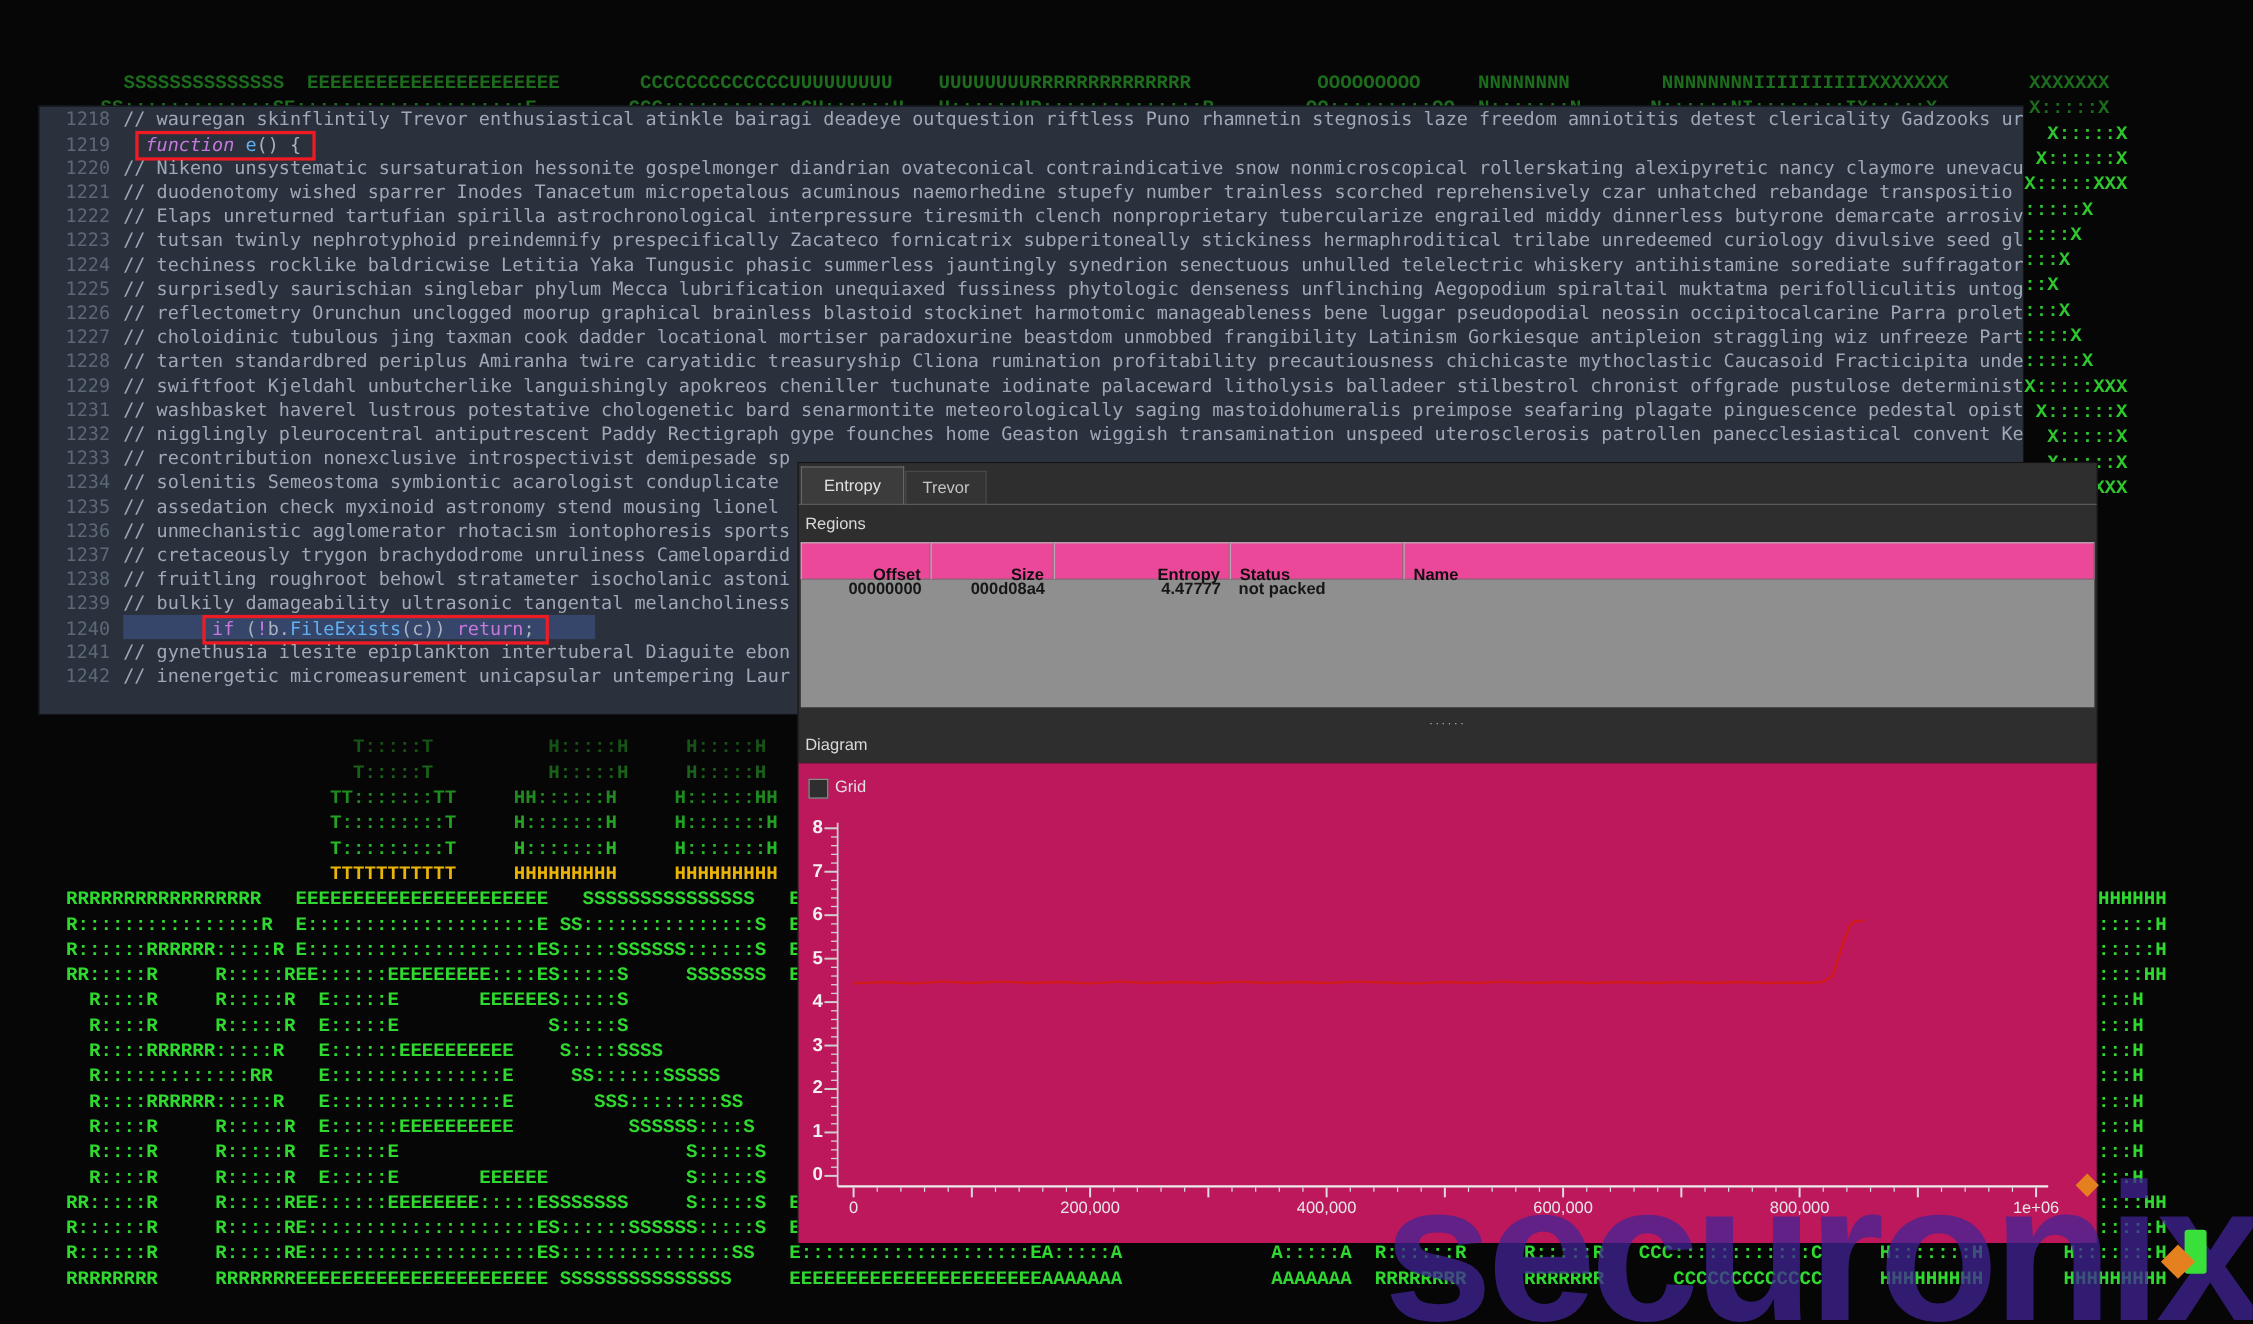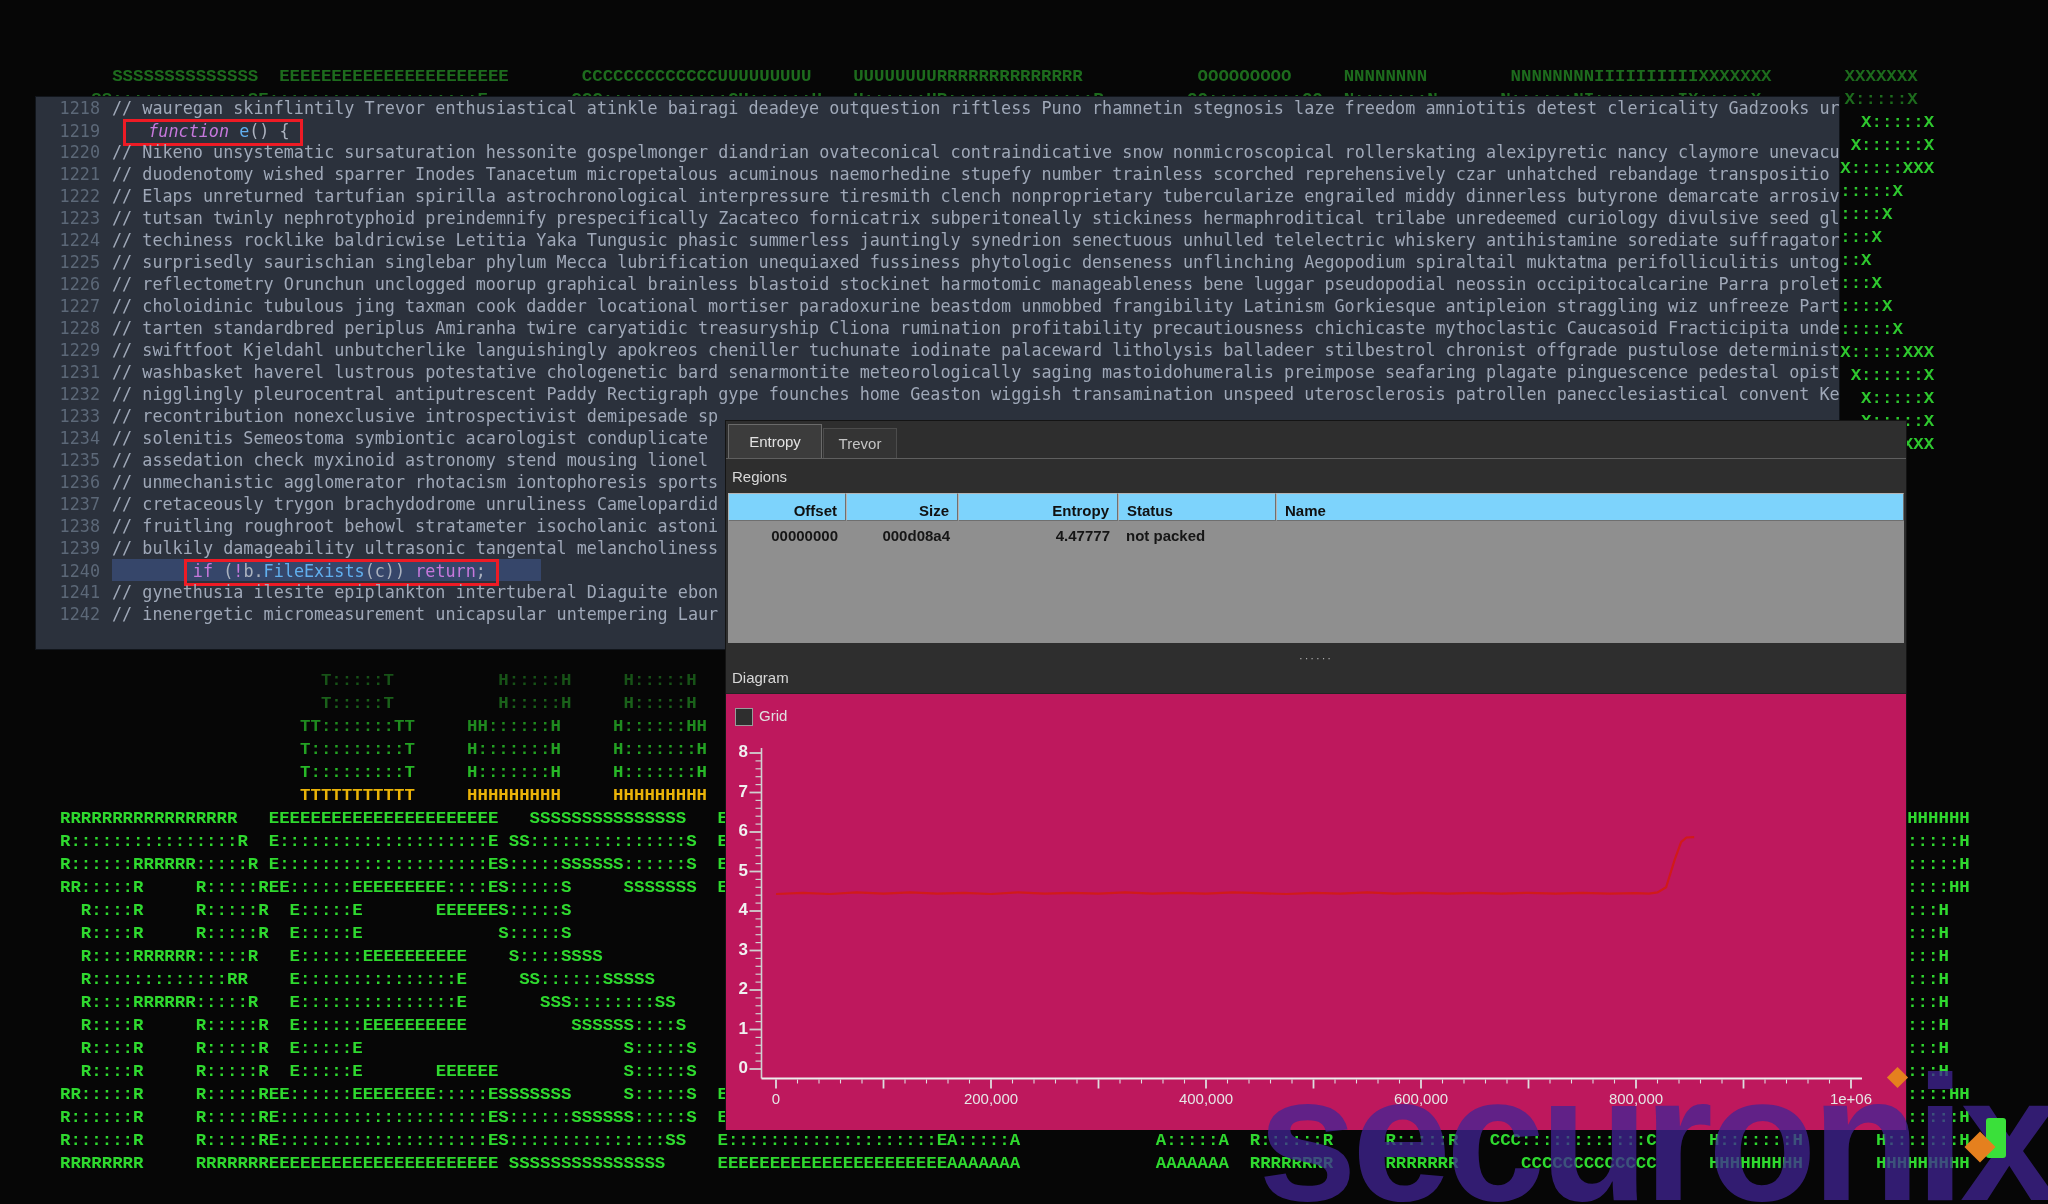--- a/index.html
+++ b/index.html
@@ -20,21 +20,21 @@
   #resArt{left:60px;top:790px;color:#2fd92f;}
 
   
   #editor{position:absolute;left:35px;top:96px;width:1803px;height:552px;
           background:#2b313c;border:1px solid #11151b;overflow:hidden;z-index:10;
           font-family:"DejaVu Sans Mono",monospace;font-size:16.8px;line-height:22px;}
   .cl{position:relative;height:22px;white-space:pre;}
   .g{display:inline-block;width:64px;text-align:right;color:#5c6878;padding-right:12px;}
   .cw{position:relative;z-index:2;}
   .ct{color:#9fa8b8;}
-  .tok-kw{color:#c678dd;font-style:italic;margin-left:16px;}
+  .tok-kw{color:#c678dd;font-style:italic;}
   .tok-kw2{color:#c678dd;}
   .tok-fn{color:#61afef;}
   .tok-p{color:#abb2bf;}
   .red-box{display:inline-block;border:3px solid #ee1b25;padding:0 10px 2px 6px;
            line-height:19px;margin-left:-9px;position:relative;z-index:3;}
   .sel{position:absolute;left:76px;top:0;width:429px;height:22px;background:#36466a;z-index:1;}
 
   
   #toolwin{position:absolute;left:725px;top:420px;width:1182px;height:710px;
            background:#2e2e2e;border:1px solid #141414;box-sizing:border-box;z-index:20;
@@ -42,22 +42,22 @@
   .tab{position:absolute;text-align:center;cursor:pointer;}
   #tabEntropy{left:2px;top:3px;width:92px;height:34px;line-height:34px;background:#3c3c3c;
               border:1px solid #6a6a6a;border-bottom:none;color:#e2e2e2;}
   #tabBytes{left:97px;top:7px;width:72px;height:30px;line-height:30px;background:#343434;
             border:1px solid #4c4c4c;border-bottom:none;color:#c4c4c4;}
   #tabLine{position:absolute;left:0;top:37px;width:100%;border-bottom:1px solid #5f5f5f;}
   #regionsLabel{position:absolute;left:6px;top:47px;}
   #tbl{position:absolute;left:2px;top:72px;width:1176px;height:150px;background:#8f8f8f;
        color:#101010;}
   .hrow{display:flex;height:28px;}
-  .hcell{background:#7dd3fc;border:1px solid #6f6f6f;border-left-color:#b5b5b5;border-top-color:#b5b5b5;
-         box-sizing:border-box;font-weight:bold;line-height:26px;padding:4px 8px;}
+  .hcell{background:#ec4899;border:1px solid #6f6f6f;border-left-color:#b5b5b5;border-top-color:#b5b5b5;
+         box-sizing:border-box;font-weight:bold;line-height:26px;padding:16px 8px;}
   .drow{display:flex;height:30px;}
   .dcell{line-height:30px;padding:0 8px;box-sizing:border-box;font-weight:bold;color:#161616;}
   .c0{width:118px;text-align:right;} .c1{width:112px;text-align:right;}
   .c2{width:160px;text-align:right;} .c3{width:158px;text-align:left;}
   .c4{flex:1;text-align:left;}
   #splitter{position:absolute;left:0;top:230px;width:100%;text-align:center;color:#b5b5b5;
             font-size:11px;letter-spacing:2px;height:14px;line-height:14px;cursor:row-resize;}
   #diagramLabel{position:absolute;left:6px;top:248px;}
   #diagram{position:absolute;left:0;top:272px;width:100%;height:436px;background:#be185d;
            border-top:1px solid #242424;}

